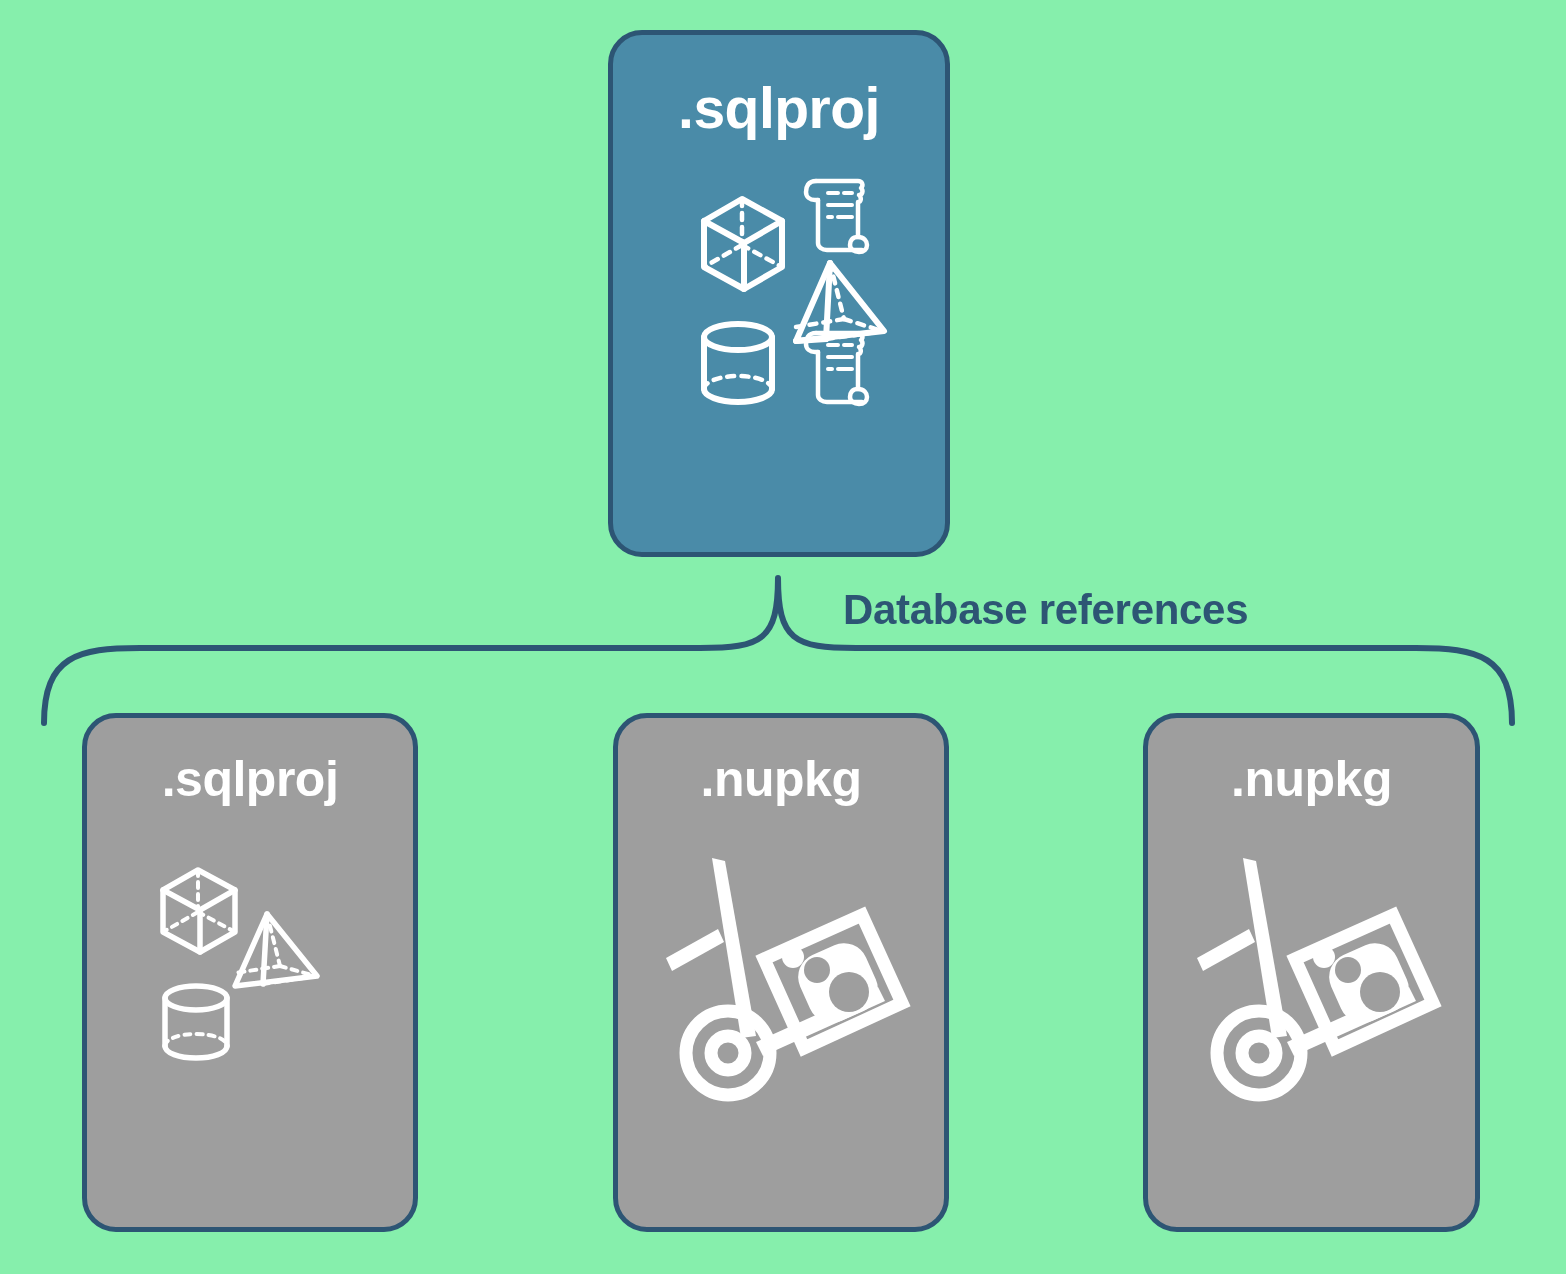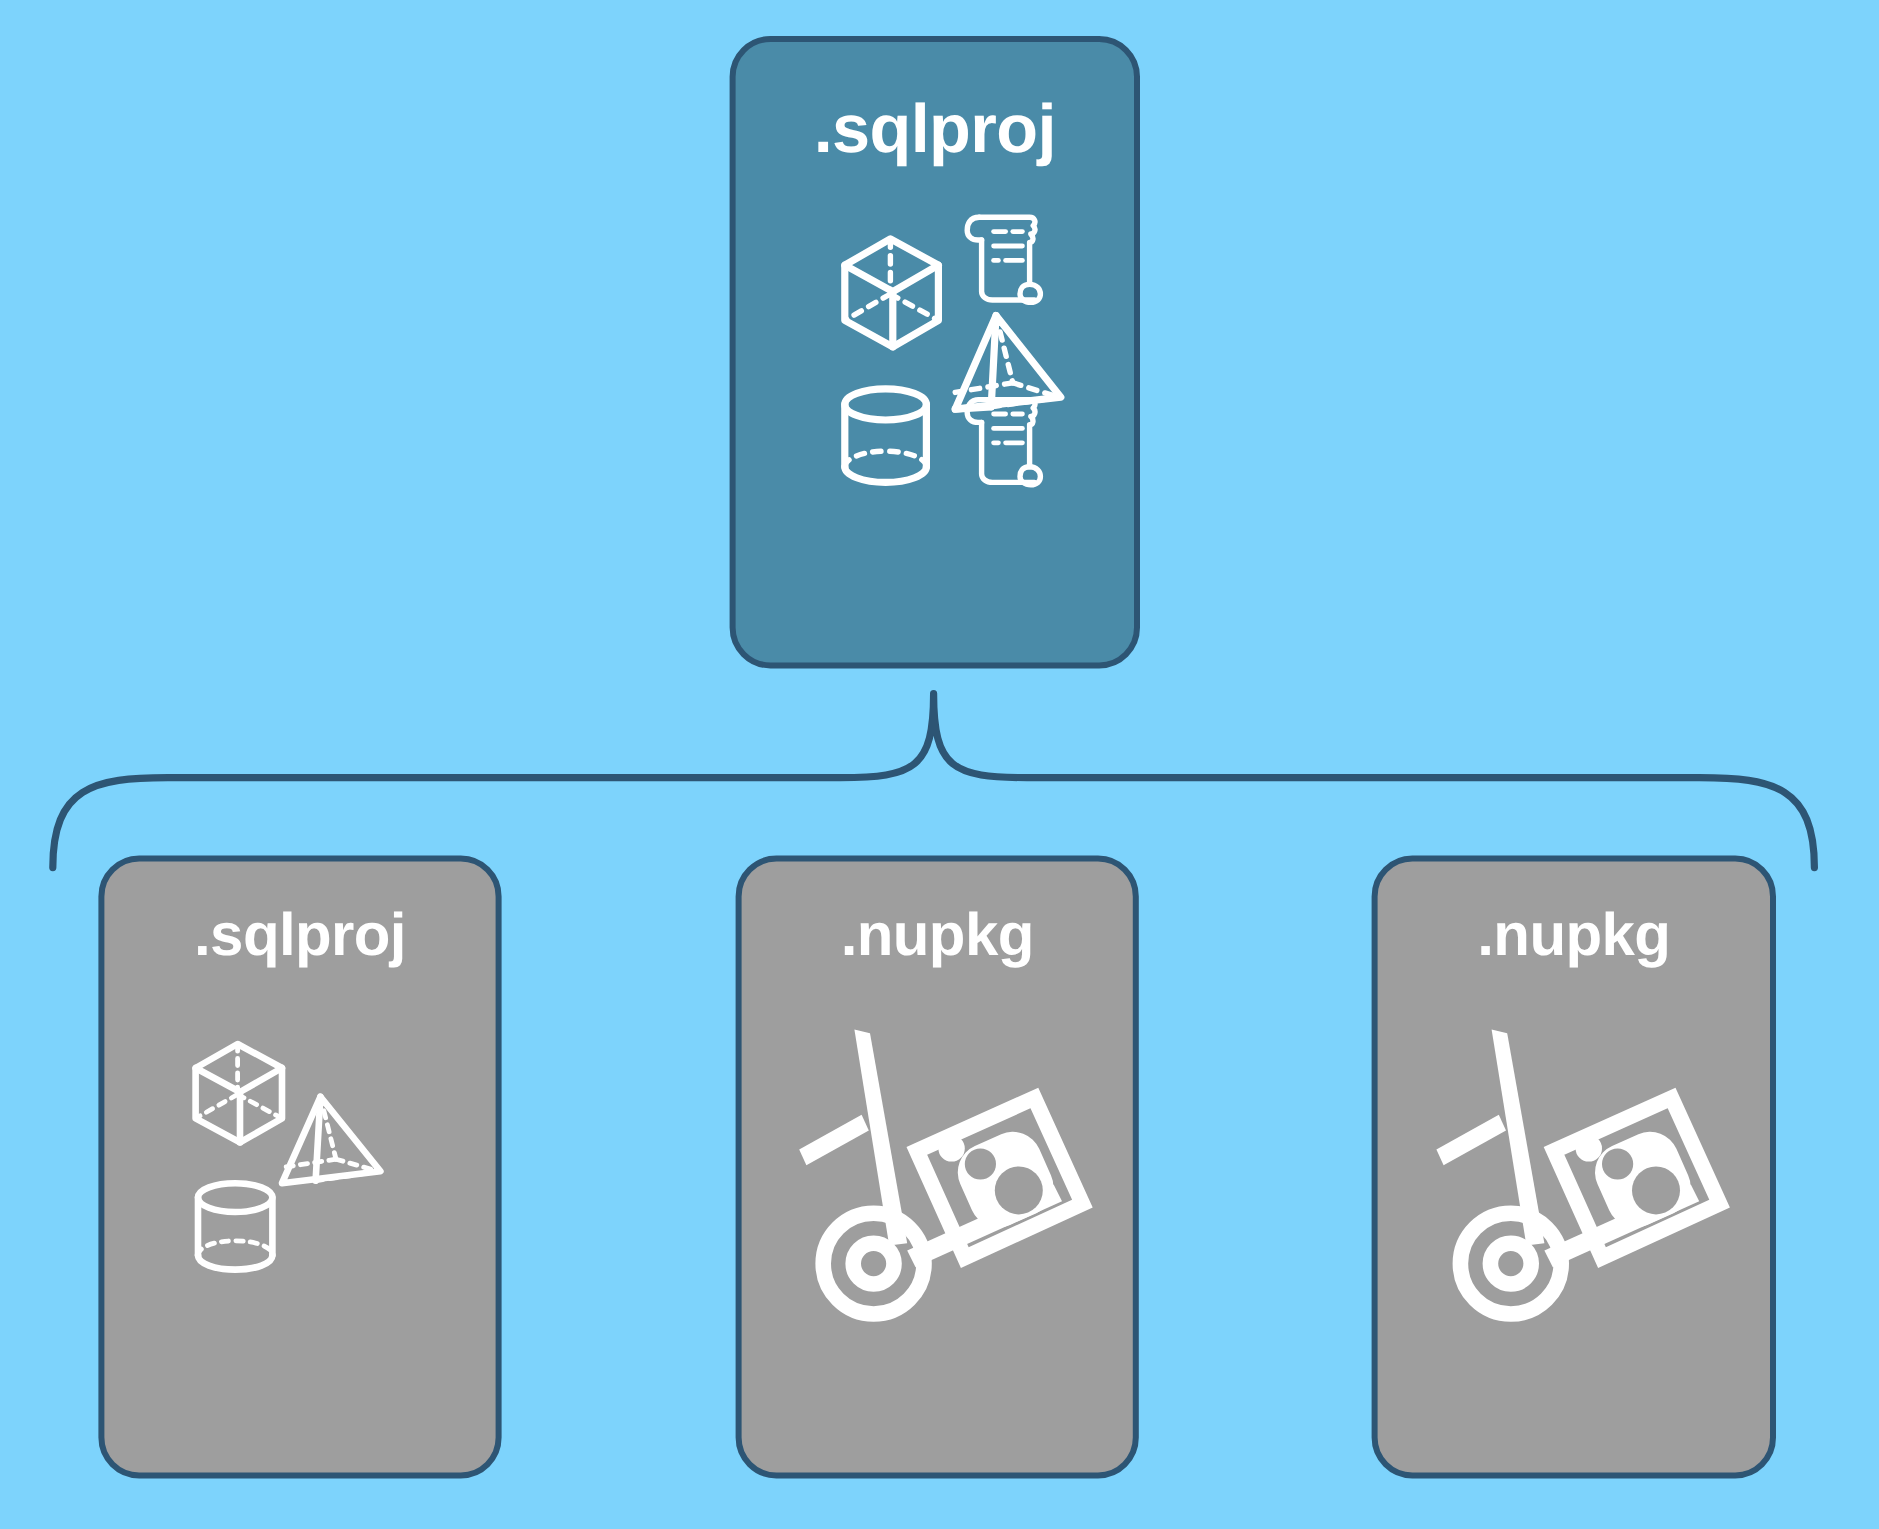--- a/index.html
+++ b/index.html
@@ -7,21 +7,21 @@
     padding: 0;
     background: #ffffff;
   }
   body {
     font-family: "Liberation Sans", sans-serif;
   }
   #canvas {
     position: relative;
     width: 1566px;
     height: 1274px;
-    background: #7dd3fc;
+    background: #86efac;
     overflow: hidden;
   }
 
   
   .node-box {
     position: absolute;
     box-sizing: border-box;
     border: 5px solid #2d5574;
     border-radius: 34px;
     display: flex;
@@ -155,20 +155,21 @@
   <svg id="bracket-connector" viewBox="0 0 1566 200">
     <path d="M 44 175
              C 44 108, 78 100, 140 100
              L 700 100
              C 762 100, 778 92, 778 30
              C 778 92, 794 100, 856 100
              L 1416 100
              C 1478 100, 1512 108, 1512 175" fill="none" stroke="#2d5574" stroke-width="6" stroke-linecap="round" stroke-linejoin="round"></path>
   </svg>
 
+  <div id="connector-label">Database references</div>
 
   <div class="node-box secondary" style="left:82px; top:713px; width:336px; height:519px;">
 
     <div class="node-title">.sqlproj</div>
 
     <div class="icon-cluster" style="width:210px; height:220px; margin-top:44px;">
       <svg width="210" height="220" viewBox="0 0 210 220" fill="none" stroke="#ffffff" stroke-width="5.5" stroke-linecap="round" stroke-linejoin="round">
 
         <g>
           <path d="M18 38 L53 18 L90 38 L90 80 L55 100 L18 80 Z"></path>

